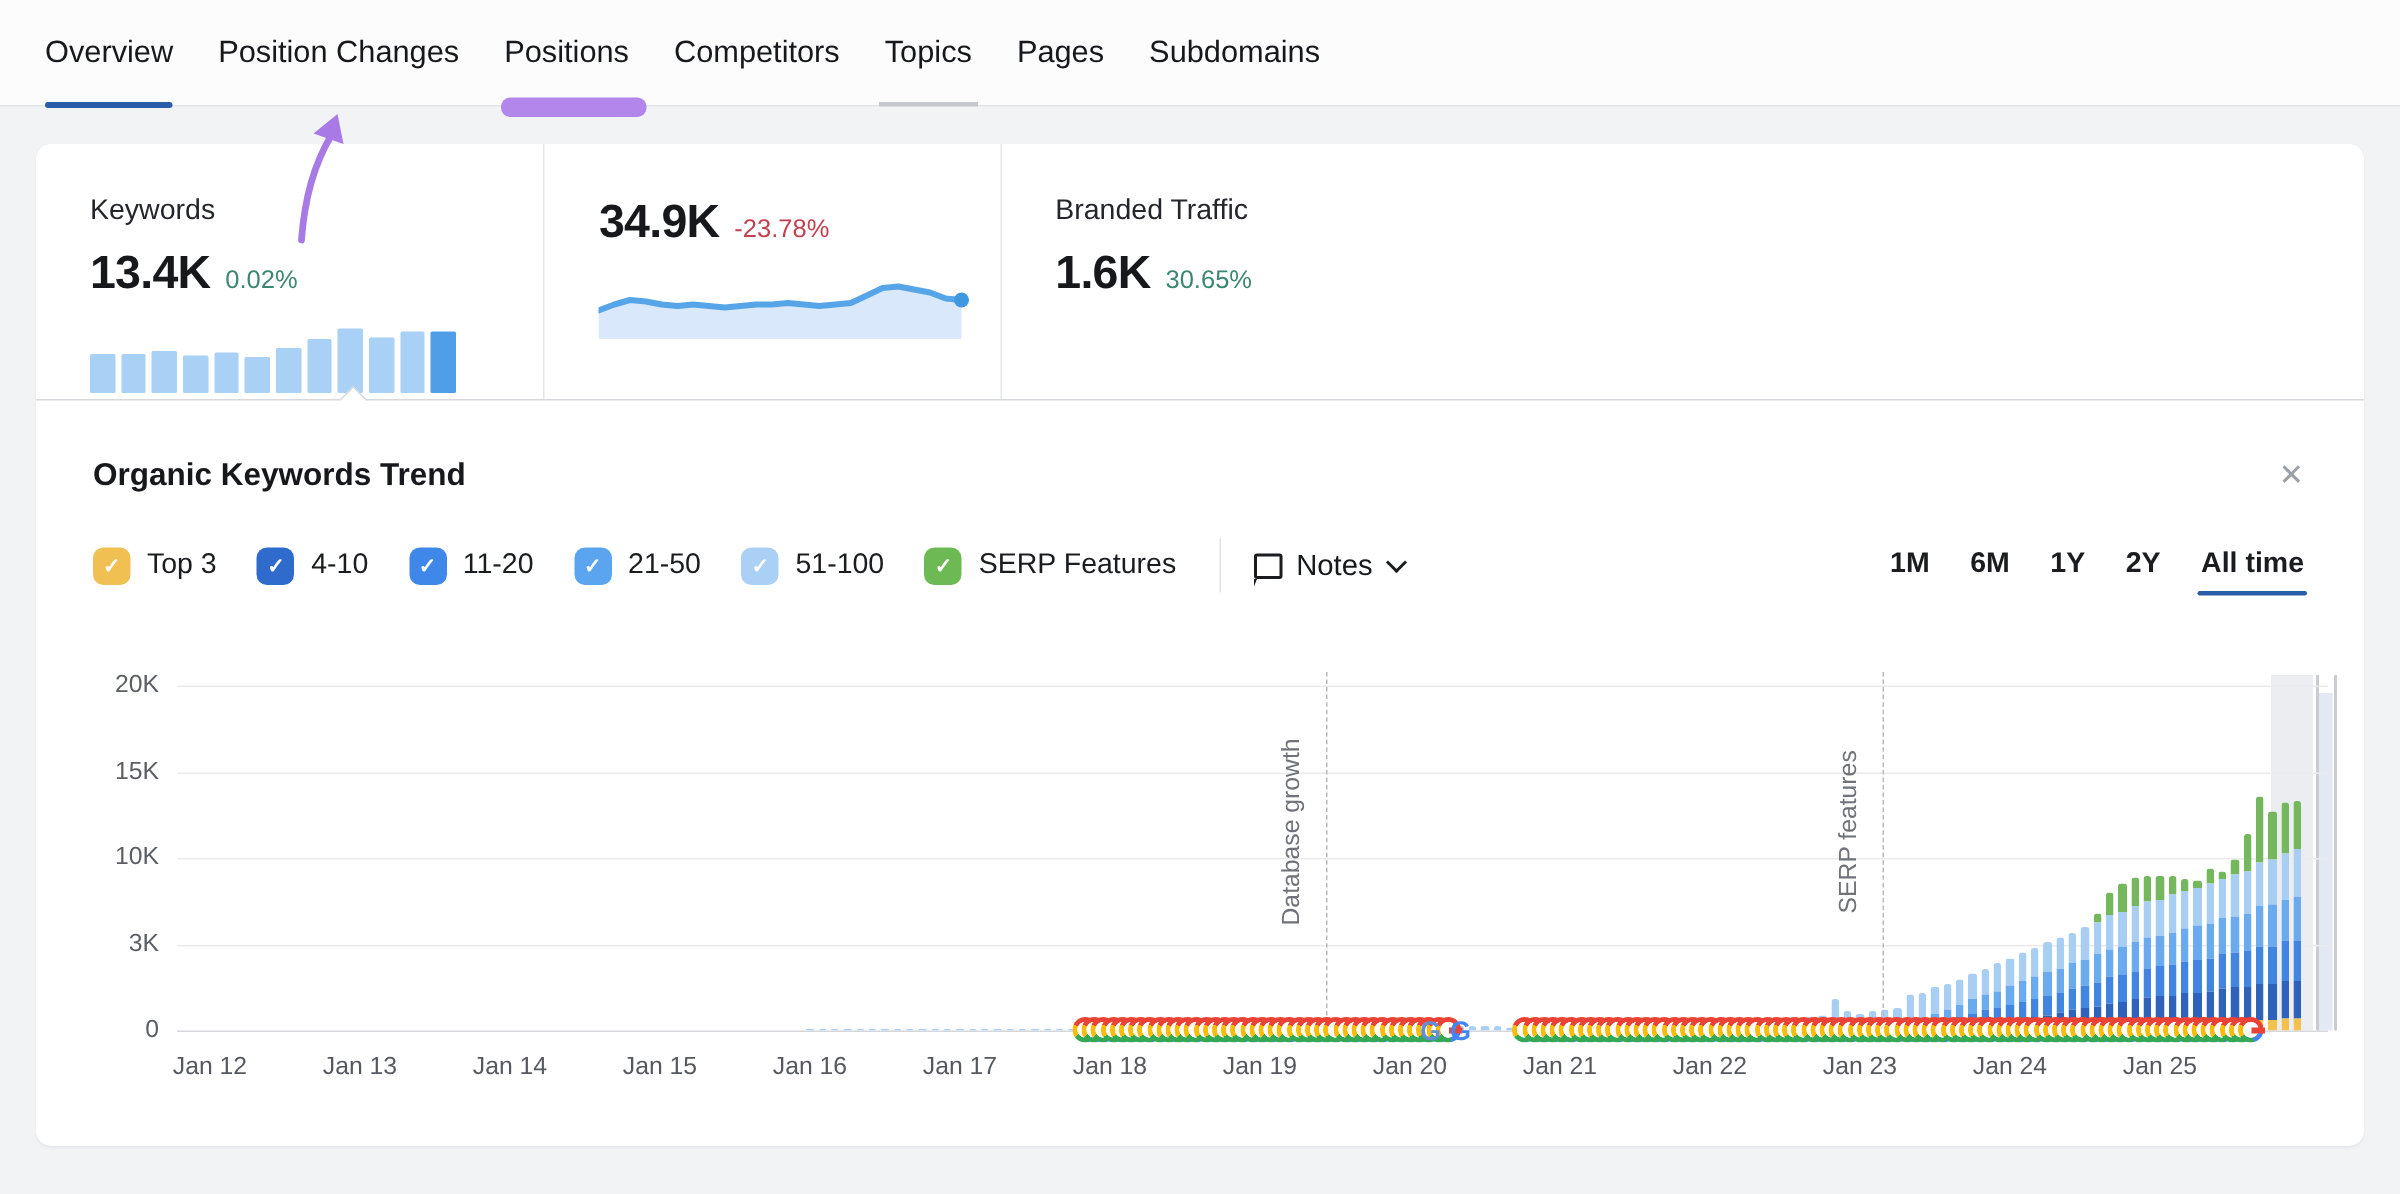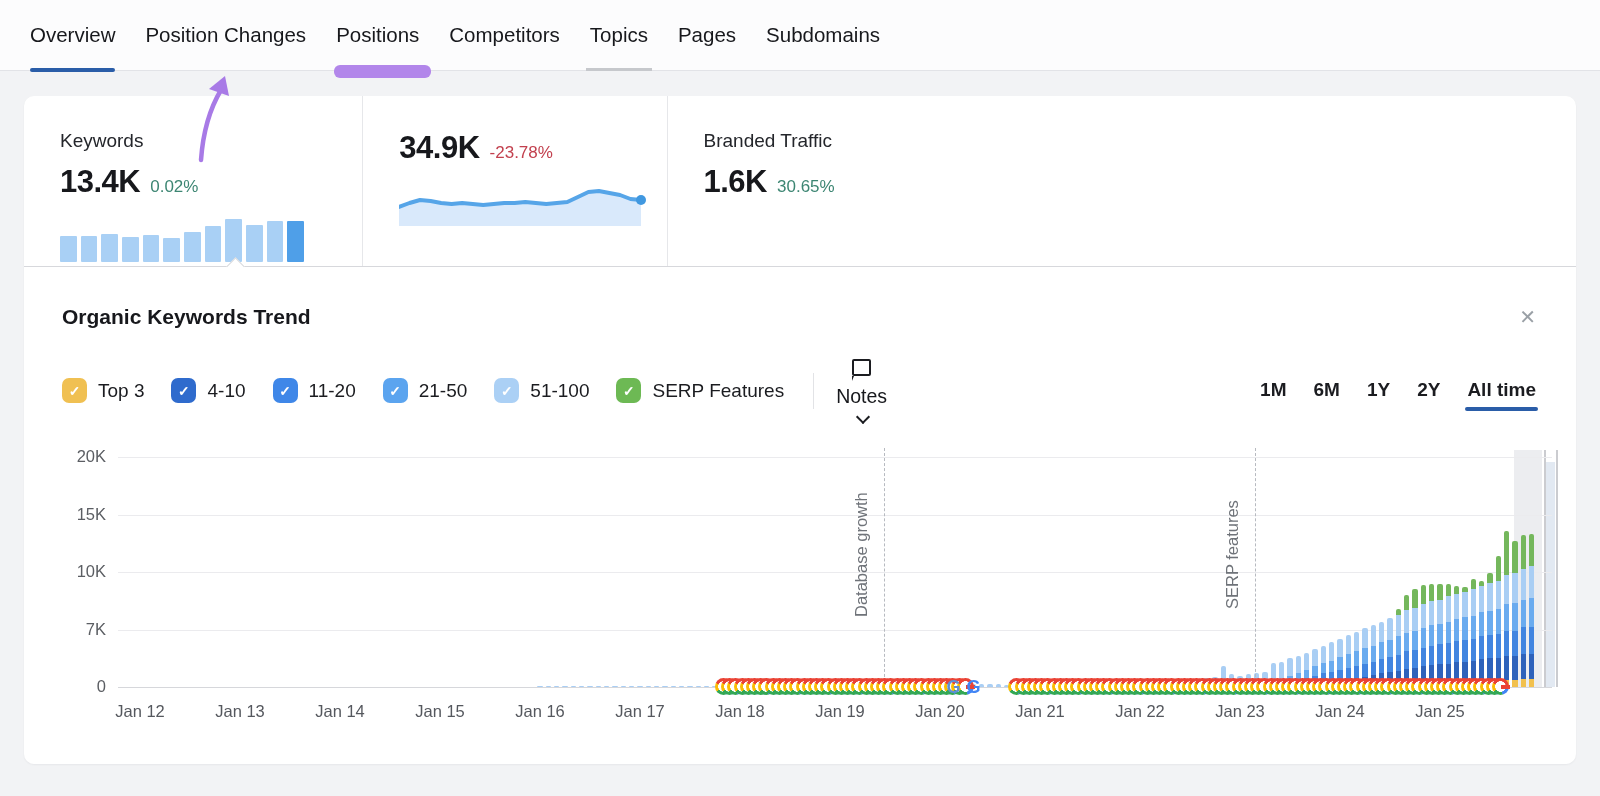--- a/index.html
+++ b/index.html
@@ -47,21 +47,21 @@
   .trend-head{display:flex;justify-content:space-between;align-items:center;padding:38px 40px 0 38px;}
   .trend-title{font-size:21px;font-weight:700;color:#17181c;}
   .close-x{font-size:20px;color:#9aa0a6;cursor:pointer;line-height:1;}
   
   .legend-row{display:flex;align-items:center;padding:0 40px 0 38px;margin-top:30px;}
   .leg-item{display:flex;align-items:center;gap:11px;margin-right:27px;cursor:pointer;}
   .cbox{width:25px;height:25px;border-radius:7px;display:flex;align-items:center;justify-content:center;
     color:#fff;font-size:14px;font-weight:700;}
   .leg-label{font-size:19px;color:#1b1c20;}
   .v-div{width:1px;height:36px;background:#e2e3e6;margin:0 22px 0 2px;}
-  .notes{display:flex;align-items:center;gap:9px;cursor:pointer;flex-direction:column;}
+  .notes{display:flex;align-items:center;gap:9px;cursor:pointer;}
   .note-ic{position:relative;width:15px;height:13px;border:2.2px solid #1b1c20;border-radius:2px;}
   .note-ic::after{content:"";position:absolute;left:-2.2px;bottom:-7px;width:0;height:0;
     border-left:2.2px solid #1b1c20;border-bottom:5px solid transparent;border-top:0;}
   .chev{width:8px;height:8px;border-right:2.4px solid #1b1c20;border-bottom:2.4px solid #1b1c20;
     transform:rotate(45deg);margin-top:-5px;margin-left:2px;}
   .notes-label{font-size:19.5px;color:#17181c;}
   .ranges{margin-left:auto;display:flex;gap:27px;align-items:center;}
   .range{position:relative;font-size:19px;font-weight:700;color:#1b1c20;cursor:pointer;padding-bottom:2px;}
   .range .r-ul{position:absolute;left:-2px;right:-2px;bottom:-8px;height:3.5px;background:#2a5da8;border-radius:2px;}
   
@@ -217,21 +217,21 @@
     <div class="thinline" style="left: 1544px; top: 450px; height: 237px;"></div>
     <div class="thinline" style="left: 1556px; top: 450px; height: 237px;"></div>
     <div class="palecol" style="left: 1546px; top: 462px; width: 9px; height: 225px;"></div>
     <div class="gridline" style="left: 118px; top: 457px; width: 1434px;"></div>
     <div class="ytick" style="left: 40px; top: 447px;">20K</div>
     <div class="gridline" style="left: 118px; top: 514.5px; width: 1434px;"></div>
     <div class="ytick" style="left: 40px; top: 504.5px;">15K</div>
     <div class="gridline" style="left: 118px; top: 572px; width: 1434px;"></div>
     <div class="ytick" style="left: 40px; top: 562px;">10K</div>
     <div class="gridline" style="left: 118px; top: 629.5px; width: 1434px;"></div>
-    <div class="ytick" style="left: 40px; top: 619.5px;">7K</div>
+    <div class="ytick" style="left: 40px; top: 619.5px;">3K</div>
     <div class="gridline base" style="left: 118px; top: 687px; width: 1434px;"></div>
     <div class="ytick" style="left: 40px; top: 677px;">0</div>
     <div class="xtick" style="left: 100px; top: 702px;">Jan 12</div>
     <div class="xtick" style="left: 200px; top: 702px;">Jan 13</div>
     <div class="xtick" style="left: 300px; top: 702px;">Jan 14</div>
     <div class="xtick" style="left: 400px; top: 702px;">Jan 15</div>
     <div class="xtick" style="left: 500px; top: 702px;">Jan 16</div>
     <div class="xtick" style="left: 600px; top: 702px;">Jan 17</div>
     <div class="xtick" style="left: 700px; top: 702px;">Jan 18</div>
     <div class="xtick" style="left: 800px; top: 702px;">Jan 19</div>

